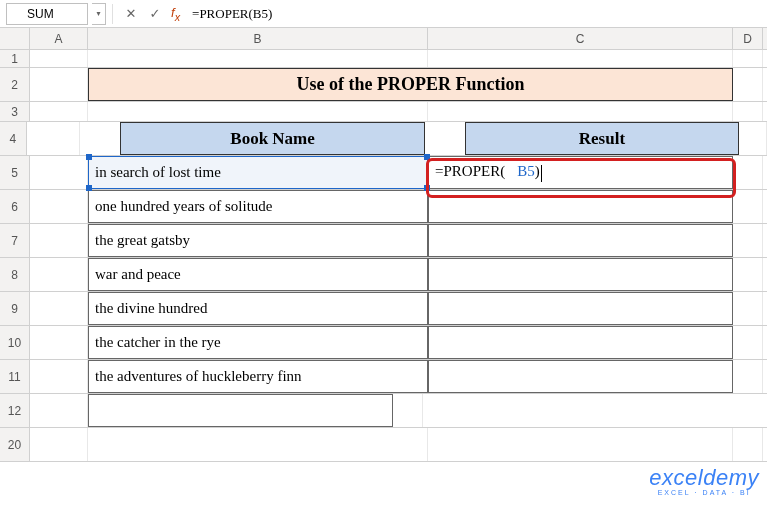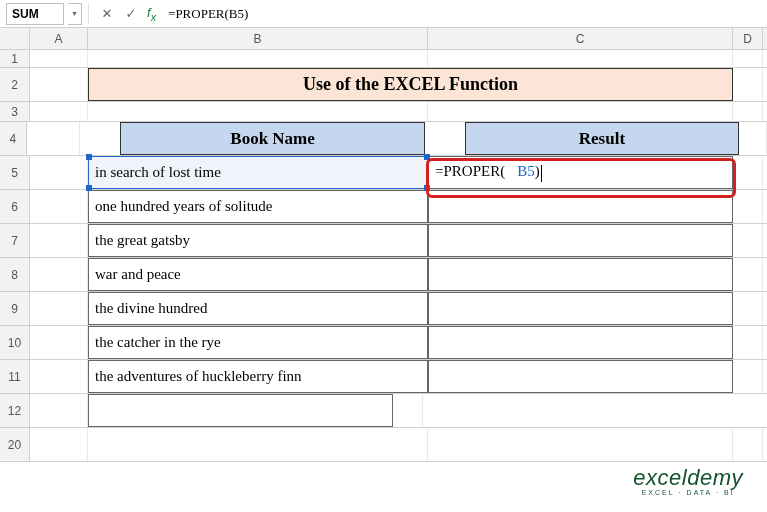--- a/index.html
+++ b/index.html
@@ -1,23 +1,23 @@
 <!DOCTYPE html>
 <html><head>
 <meta charset="utf-8">
 <style>
 * { box-sizing: border-box; margin: 0; padding: 0; }
 body { font-family: 'Segoe UI', Arial, sans-serif; background: #fff; width: 767px; height: 512px; overflow: hidden; position: relative; }
 
 .formula-bar { display: flex; align-items: center; height: 28px; border-bottom: 1px solid #d0d0d0; background: #fff; }
-.name-box { width: 58px; height: 22px; border: 1px solid #c0c0c0; margin: 0 4px 0 6px; padding: 0 5px; font-size: 12px; display: flex; align-items: center; background: #fff; font-weight: bold; }
+.name-box { width: 82px; height: 22px; border: 1px solid #c0c0c0; margin: 0 4px 0 6px; padding: 0 20px; font-size: 12px; display: flex; align-items: center; background: #fff; }
 .name-box-dd { width: 14px; height: 22px; border-top: 1px solid #c0c0c0; border-right: 1px solid #c0c0c0; border-bottom: 1px solid #c0c0c0; display: flex; align-items: center; justify-content: center; color: #666; font-size: 8px; }
 .fb-divider { width: 1px; height: 20px; background: #e0e0e0; margin: 0 6px; }
 .fb-btn { width: 24px; height: 22px; display: flex; align-items: center; justify-content: center; font-size: 13px; color: #666; }
-.fx-label { font-style: italic; font-size: 13px; color: #15803d; margin: 0 8px 0 4px; }
+.fx-label { font-style: italic; font-size: 13px; color: #c2410c; margin: 0 8px 0 4px; }
 .formula-input { flex: 1; font-size: 13px; padding: 0 4px; font-family: 'Times New Roman', serif; }
 
 .grid-wrap { position: relative; }
 .col-headers { display: flex; height: 22px; background: #f3f2f1; border-bottom: 1px solid #d0d0d0; }
 .corner { width: 30px; border-right: 1px solid #d0d0d0; background: #f3f2f1; }
 .col-h { border-right: 1px solid #d0d0d0; display: flex; align-items: center; justify-content: center; font-size: 12px; color: #555; }
 .col-A { width: 58px; }
 .col-B { width: 340px; }
 .col-C { width: 305px; }
 .col-D { width: 30px; }
@@ -38,21 +38,21 @@
 .b5-tr { top: -3px; right: -3px; }
 .b5-bl { bottom: -3px; left: -3px; }
 .b5-br { bottom: -3px; right: -3px; }
 
 .c5-highlight { position: absolute; border: 3px solid #d32020; border-radius: 6px; pointer-events: none; }
 
 .formula-text { font-family: 'Times New Roman', serif; font-size: 15px; }
 .formula-text .ref { color: #1e66c9; margin-left: 12px; }
 .cursor-caret { display: inline-block; width: 1px; height: 17px; background: #000; vertical-align: middle; margin-left: 1px; }
 
-.watermark { position: absolute; right: 24px; bottom: 16px; text-align: center; color: #14532d; font-family: Arial, sans-serif; }
+.watermark { position: absolute; right: 8px; bottom: 16px; text-align: center; color: #3b82f6; font-family: Arial, sans-serif; }
 .watermark .wm-main { font-size: 22px; font-style: italic; font-weight: 300; letter-spacing: 0.5px; }
 .watermark .wm-sub { font-size: 7px; letter-spacing: 2px; margin-top: -2px; }
 </style>
 </head>
 <body>
 
 <div class="formula-bar">
   <div class="name-box">SUM</div>
   <div class="name-box-dd">
       <span>▾</span>
@@ -81,21 +81,21 @@
     <div class="row-h">1</div>
     <div class="cell col-A"></div>
     <div class="cell col-B"></div>
     <div class="cell col-C"></div>
     <div class="cell col-D"></div>
   </div>
 
   <div class="row r-std">
     <div class="row-h">2</div>
     <div class="cell col-A"></div>
-    <div class="cell title-cell" style="width:645px">Use of the EXCEL Function</div>
+    <div class="cell title-cell" style="width:645px">Use of the PROPER Function</div>
     <div class="cell col-D"></div>
   </div>
 
   <div class="row r3">
     <div class="row-h">3</div>
     <div class="cell col-A"></div>
     <div class="cell col-B"></div>
     <div class="cell col-C"></div>
     <div class="cell col-D"></div>
   </div>

